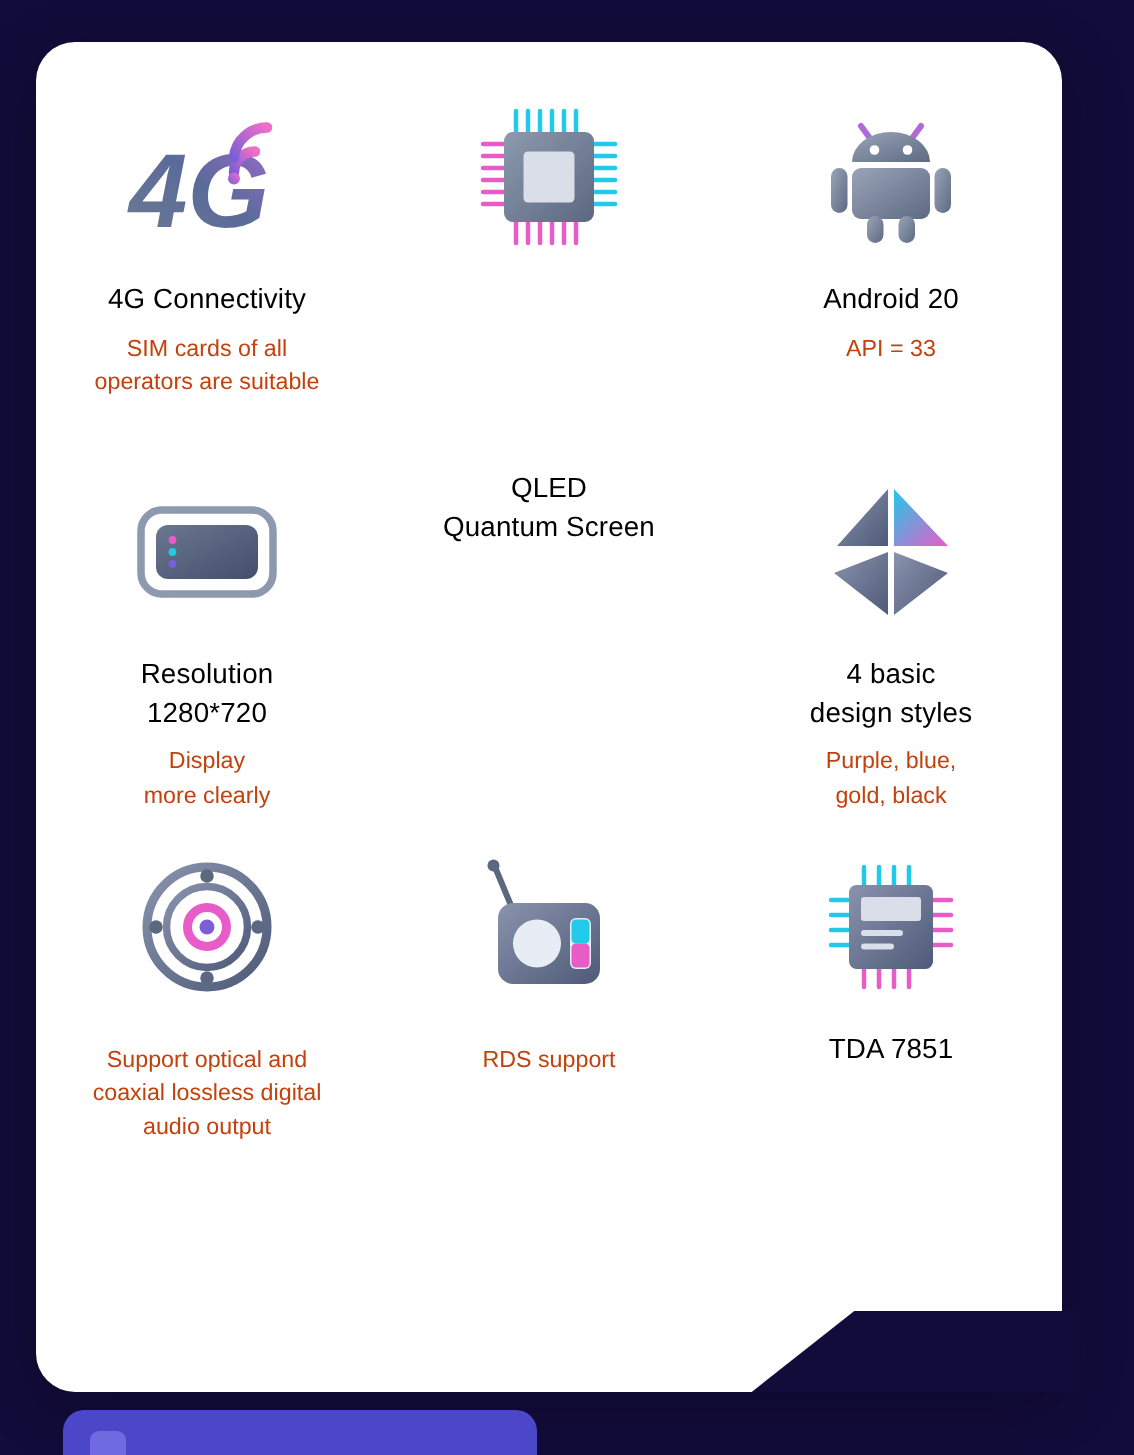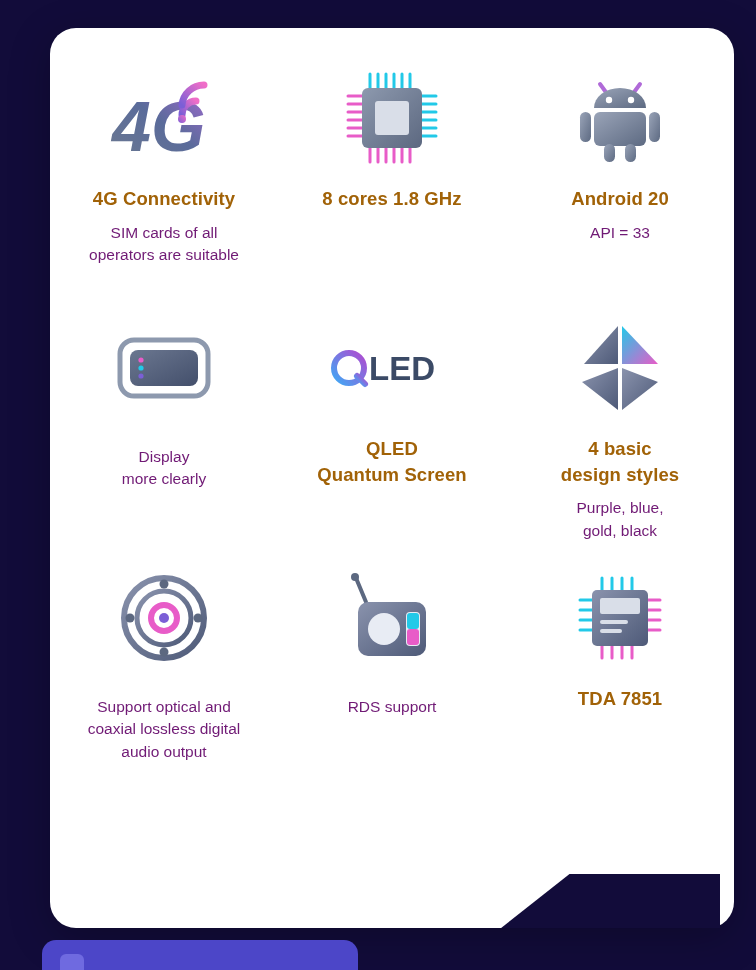--- a/index.html
+++ b/index.html
@@ -9,21 +9,21 @@
   body {
     width: 756px;
     height: 970px;
     background: #120c3a;
     font-family: "Liberation Sans", sans-serif;
     overflow: hidden;
     position: relative;
   }
   .card {
     position: absolute;
-    left: 50px;
+    left: 24px;
     top: 28px;
     width: 684px;
     height: 900px;
     background: #ffffff;
     border-radius: 26px;
     box-shadow: 0 10px 40px rgba(0,0,0,0.25);
     overflow: hidden;
   }
   .grid {
     position: absolute;
@@ -45,29 +45,29 @@
   }
   .icon-box {
     height: 112px;
     display: flex;
     align-items: center;
     justify-content: center;
     margin-bottom: 12px;
   }
   .title {
     font-size: 18.5px;
-    font-weight: bold;
-    color: #a16207;
+    font-weight: normal;
+    color: #000000;
     line-height: 1.38;
     letter-spacing: 0.1px;
   }
   .subtitle {
     margin-top: 10px;
     font-size: 15.5px;
-    color: #701a75;
+    color: #c2410c;
     line-height: 1.45;
     font-weight: normal;
   }
   .brand {
     position: absolute;
     right: 42px;
     bottom: 26px;
     font-size: 27px;
     font-weight: bold;
     letter-spacing: 0.5px;
@@ -175,21 +175,20 @@
               <path d="M76 34 h16"></path>
               <path d="M76 42 h16"></path>
               <path d="M76 50 h16"></path>
               <path d="M76 58 h16"></path>
               <path d="M76 66 h16"></path>
           </g>
           <rect x="18" y="18" width="60" height="60" rx="6" fill="url(#gchip)"></rect>
           <rect x="31" y="31" width="34" height="34" rx="3" fill="#d9dee8"></rect>
         </svg>
       </div>
-      <div class="title">8 cores 1.8 GHz</div>
     </div>
 
     <div class="feature">
       <div class="icon-box">
         <svg width="92" height="92" viewBox="0 0 92 92">
           <defs>
             <linearGradient id="gand" x1="0" y1="0" x2="1" y2="1">
               <stop offset="0" stop-color="#9aa4b8"></stop>
               <stop offset="1" stop-color="#5d6a82"></stop>
             </linearGradient>
@@ -221,37 +220,25 @@
               <stop offset="1" stop-color="#434f6b"></stop>
             </linearGradient>
           </defs>
           <rect x="4" y="10" width="88" height="56" rx="14" fill="none" stroke="#8d99ae" stroke-width="5"></rect>
           <rect x="14" y="20" width="68" height="36" rx="8" fill="url(#gscr)"></rect>
           <circle cx="25" cy="30" r="2.6" fill="#e85cc8"></circle>
           <circle cx="25" cy="38" r="2.6" fill="#22c9e8"></circle>
           <circle cx="25" cy="46" r="2.6" fill="#7b5fd6"></circle>
         </svg>
       </div>
+      <div class="title">Resolution<br>1280*720</div>
       <div class="subtitle">Display<br>more clearly</div>
     </div>
 
     <div class="feature">
-      <div class="icon-box">
-        <svg width="130" height="50" viewBox="0 0 130 50">
-          <defs>
-            <linearGradient id="gq" x1="0" y1="1" x2="1" y2="0">
-              <stop offset="0" stop-color="#3fa9f5"></stop>
-              <stop offset="1" stop-color="#b04ad0"></stop>
-            </linearGradient>
-          </defs>
-          <circle cx="22" cy="25" r="15" fill="none" stroke="url(#gq)" stroke-width="6"></circle>
-          <path d="M30 33 l8 8" stroke="url(#gq)" stroke-width="6" stroke-linecap="round"></path>
-          <text x="42" y="37" font-family="Liberation Sans, sans-serif" font-size="33" font-weight="bold" fill="#3b4a66">LED</text>
-        </svg>
-      </div>
       <div class="title">QLED<br>Quantum Screen</div>
     </div>
 
     <div class="feature">
       <div class="icon-box">
         <svg width="92" height="92" viewBox="0 0 92 92">
           <defs>
             <linearGradient id="gd1" x1="0" y1="0" x2="1" y2="1">
               <stop offset="0" stop-color="#8a93ad"></stop>
               <stop offset="1" stop-color="#4e5a78"></stop>

